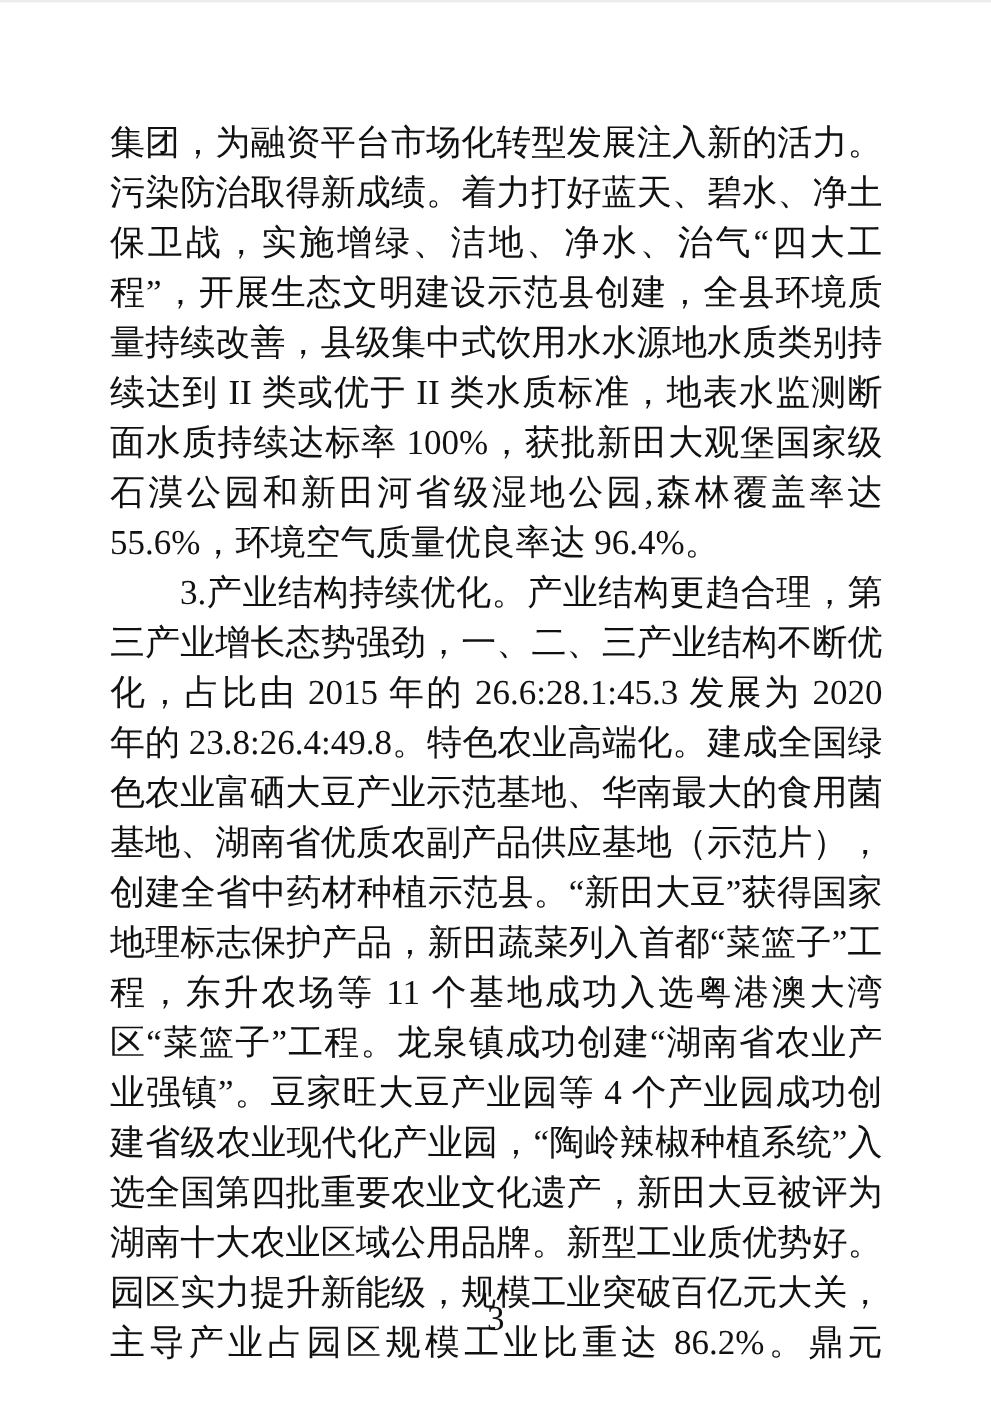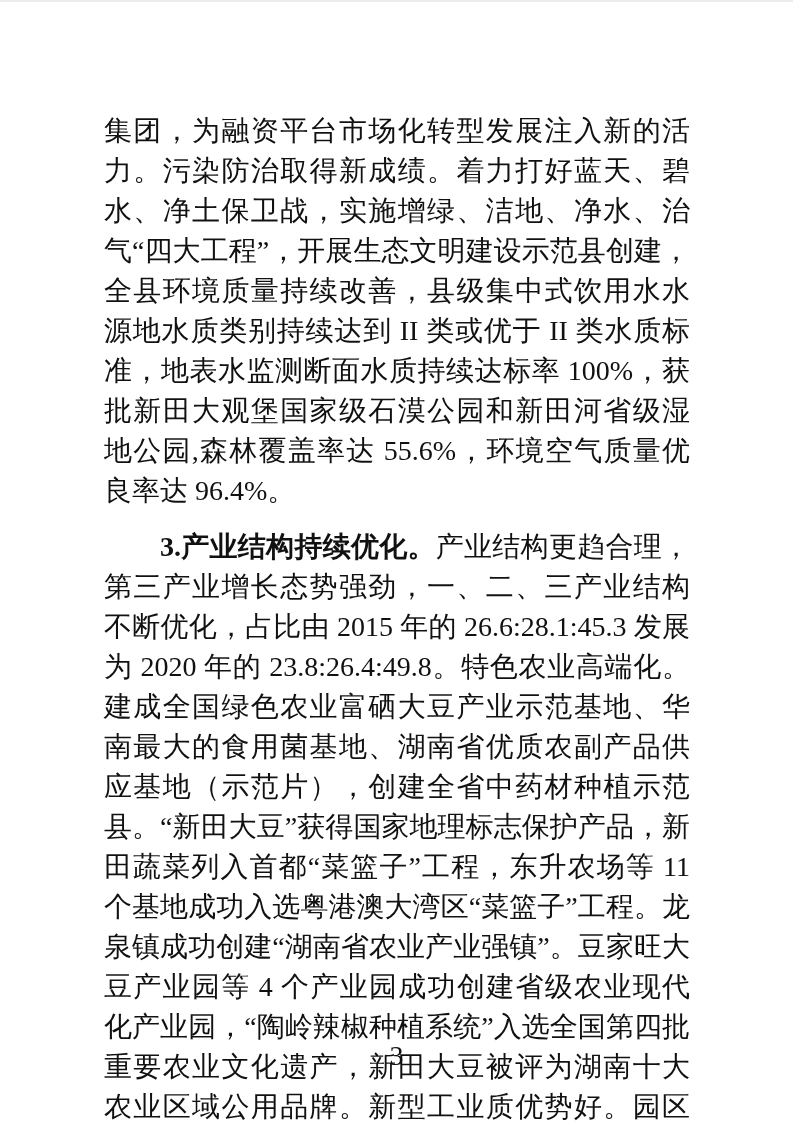--- a/index.html
+++ b/index.html
@@ -31,31 +31,31 @@
     position: absolute;
     left: 88px;
     top: 95px;
     width: 618px;
     color: #111111;
     font-size: 28px;
     line-height: 40px;
     text-align: justify;
   }
   .para {
-    margin: 16px;
+    margin: 0;
     padding: 0;
   }
   .para.indent {
     text-indent: 2em;
   }
   .para.fill-last {
     text-align-last: justify;
   }
   .heading-bold {
-    font-weight: 700;
+    font-weight: 400;
   }
   .page-number {
     position: absolute;
     left: 0;
     top: 1036px;
     width: 100%;
     text-align: center;
     font-size: 28px;
     line-height: 40px;
     color: #111111;

